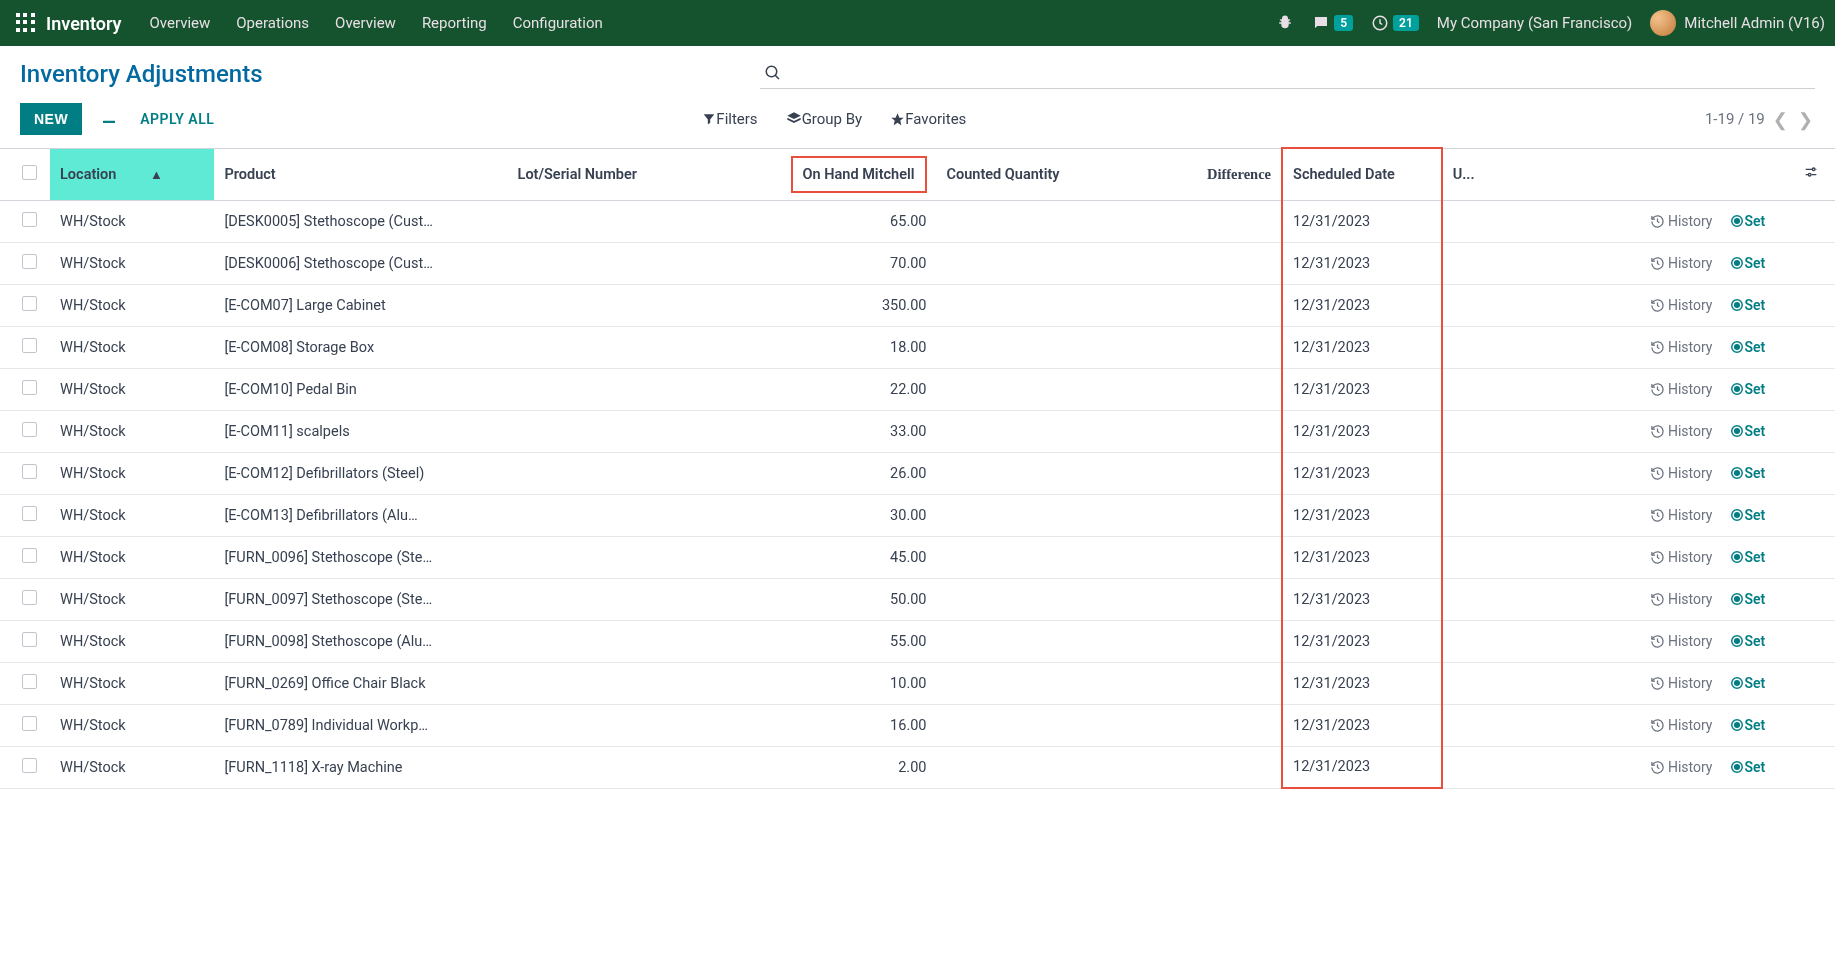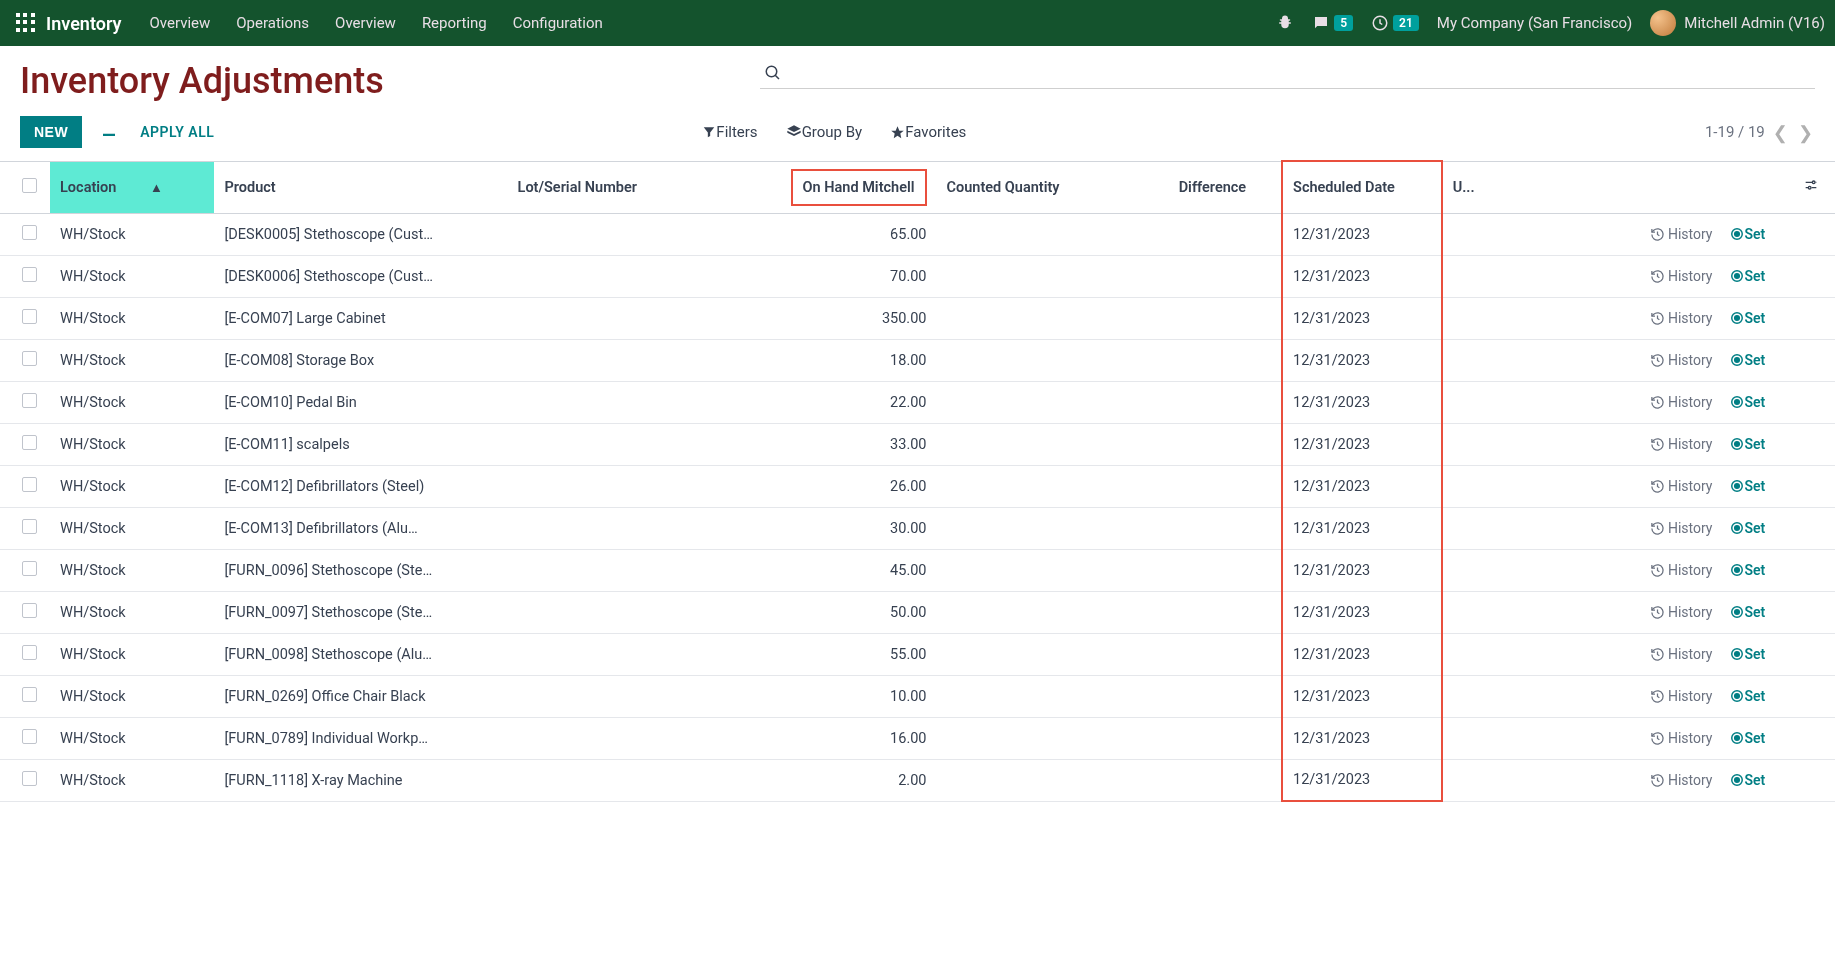--- a/index.html
+++ b/index.html
@@ -12,21 +12,21 @@
   .navbar .brand { font-weight:600; font-size:18px; margin-right: 28px; }
   .navbar .nav-item { margin-right: 26px; cursor:pointer; color:#e8dee5; }
   .navbar .spacer { flex:1; }
   .navbar .right-item { display:flex; align-items:center; margin-left:18px; cursor:pointer; }
   .badge { background:#00A09D; color:#fff; font-size:12px; font-weight:600; padding:1px 6px; border-radius:3px; margin-left:4px; }
   .avatar-circle { width:26px; height:26px; border-radius:50%; background: radial-gradient(circle at 30% 30%, #f4c28c, #c07a3a); margin-right:8px; display:inline-block; }
   
   
   .cp { padding: 14px 20px 0 20px; }
   .cp-top { display:flex; align-items:flex-start; }
-  .cp-title { font-size: 36px; color:#7f1d1d; font-weight:500; flex:0 0 740px; }
+  .cp-title { font-size: 24px; color:#0369a1; font-weight:500; flex:0 0 740px; }
   .search-wrap { flex:1; display:flex; align-items:center; border-bottom:1px solid #cfcfcf; padding:4px 4px 6px 4px; }
   .search-input { border:none; outline:none; font-size:16px; flex:1; color:#6b7280; background:transparent; }
   .search-icon-right { width:18px; height:18px; color:#374151; }
   
   .cp-bottom { display:flex; align-items:center; margin-top:14px; }
   .btn-new { background:#017E84; color:#fff; border:none; padding:8px 14px; font-size:14px; font-weight:600; cursor:pointer; letter-spacing:0.5px; }
   .btn-icon-download { color:#017E84; margin-left:18px; cursor:pointer; font-size:18px; }
   .btn-link { color:#017E84; font-weight:600; margin-left:22px; cursor:pointer; letter-spacing:0.5px; }
   .toolbar-center { margin-left: 488px; display:flex; align-items:center; gap:28px; color:#374151; font-size:15px; }
   .toolbar-center .tb-item { display:flex; align-items:center; cursor:pointer; }
@@ -38,21 +38,21 @@
   table { width:100%; border-collapse:collapse; margin-top:12px; table-layout:fixed; }
   th, td { text-align:left; padding:0 10px; height:42px; border-bottom:1px solid #e5e7eb; font-size:14.5px; white-space:nowrap; overflow:hidden; text-overflow:ellipsis; vertical-align:middle; }
   thead th { color:#374151; font-weight:600; border-bottom:1px solid #d1d5db; border-top:1px solid #d1d5db; height:52px; }
   th.col-check, td.col-check { width:42px; text-align:center; padding-left:18px; }
   th.col-location, td.col-location { width:138px; }
   th.col-location-th { background:#5eead4; cursor:pointer; }
   th.col-product, td.col-product { width:246px; }
   th.col-lot, td.col-lot { width:200px; }
   th.col-onhand, td.col-onhand { width:160px; text-align:right; }
   th.col-counted, td.col-counted { width:174px; text-align:left; }
-  th.col-diff, td.col-diff { width:116px; text-align:center; }
+  th.col-diff, td.col-diff { width:116px; text-align:right;font-family:Liberation Serif, serif; }
   th.col-sched, td.col-sched { width:134px; }
   th.col-user, td.col-user { width:50px; }
   th.col-actions, td.col-actions { width:240px; text-align:right; padding-right:22px; }
   th.col-opt { width:40px; text-align:center; cursor:pointer; }
   
   th.col-onhand { }
   .hl-onhand { border:2px solid #E94F3D; display:inline-block; padding:8px 10px; }
   th.col-sched { border-left:2.5px solid #E94F3D; border-top:2.5px solid #E94F3D !important; border-right:2.5px solid #E94F3D; }
   td.col-sched { border-left:2.5px solid #E94F3D; border-right:2.5px solid #E94F3D; }
   tbody tr:last-child td.col-sched { border-bottom:2.5px solid #E94F3D; }

